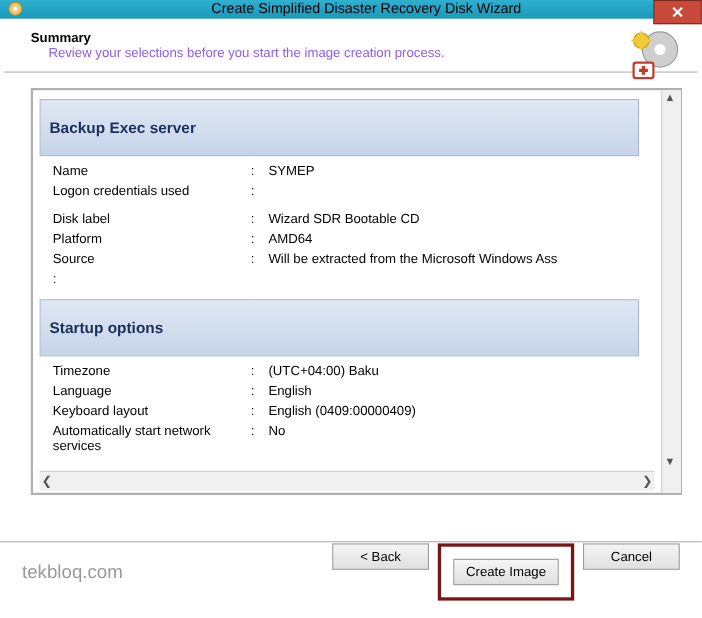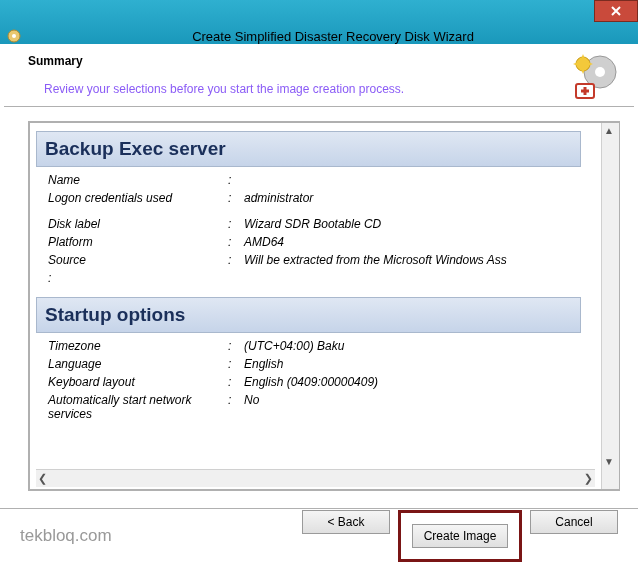--- a/index.html
+++ b/index.html
@@ -1,42 +1,42 @@
 <!DOCTYPE html>
 <html><head>
 <meta charset="utf-8">
 <style>
 * { box-sizing: border-box; margin: 0; padding: 0; }
 body { font-family: "Segoe UI", Tahoma, sans-serif; font-size: 12px; background: #fff; width: 638px; height: 562px; overflow: hidden; position: relative; }
-.titlebar { height: 44px; background: linear-gradient(to bottom, #2fb0d0, #1a98bb); display: flex; align-items: flex-end; position: relative; }
+.titlebar { height: 17px; background: linear-gradient(to bottom, #2fb0d0, #1a98bb); display: flex; align-items: flex-start; position: relative; }
 .titlebar .icon-wrap { width: 28px; display: flex; align-items: center; justify-content: center; }
 .titlebar .title { flex: 1; text-align: center; color: #000; font-size: 13px; }
 .close-btn { position: absolute; right: 0; top: 0; width: 44px; height: 22px; background: #c94a3b; border: 1px solid #7a2b20; display: flex; align-items: center; justify-content: center; color: #fff; font-size: 14px; font-weight: bold; }
 .header { padding: 10px 20px 10px 28px; display: flex; align-items: flex-start; position: relative; }
 .header-text { flex: 1; }
-.header-title { font-weight: bold; color: #000; margin-bottom: 14px; }
+.header-title { font-weight: bold; color: #000; margin-bottom: 0; }
 .header-sub { color: #8b5cf6; padding-left: 16px; }
 .header-icons { position: absolute; right: 18px; top: 8px; width: 52px; height: 52px; }
 .svg-icon { display: block; }
 .sep { height: 1px; background: #b0b0b0; margin: 0 4px; }
 .panel { margin: 14px 18px 0 28px; border: 2px solid #b0b0b0; border-right-width: 1px; height: 370px; position: relative; background: #fff; display: flex; }
 .panel-content { flex: 1; overflow: hidden; padding: 6px 0 0 0; position: relative; }
 .vscroll { width: 18px; background: #f0f0f0; border-left: 1px solid #d0d0d0; position: relative; }
 .vscroll .arrow { position: absolute; left: 2px; font-size: 10px; color: #555; }
 .vscroll .arrow.up { top: 2px; }
 .vscroll .arrow.down { bottom: 22px; }
-.section-header { background: linear-gradient(to bottom, #dfe7f3, #c6d4e9); border: 1px solid #a9b8cd; margin: 2px 20px 4px 6px; padding: 6px 8px; font-weight: bold; color: #1a2f5a; font-size: 19px; }
-.row { display: flex; padding: 2px 6px 2px 18px; color: #000; font-style: italic; }
+.section-header { background: linear-gradient(to bottom, #dfe7f3, #c6d4e9); border: 1px solid #a9b8cd; margin: 2px 20px 4px 6px; padding: 17px 8px; font-weight: bold; color: #1a2f5a; font-size: 14px; }
+.row { display: flex; padding: 2px 6px 2px 18px; color: #000; }
 .row .label { width: 180px; }
 .row .colon { width: 16px; }
 .row .value { flex: 1; white-space: nowrap; }
 .row .value.bold { font-weight: bold; }
 .gap { height: 8px; }
 .hscroll { height: 18px; background: #f0f0f0; border-top: 1px solid #d0d0d0; position: absolute; left: 6px; right: 6px; bottom: 2px; display: flex; align-items: center; justify-content: space-between; padding: 0 2px; font-size: 11px; color: #555; }
-.footer { position: absolute; left: 0; right: 0; bottom: 0; height: 54px; border-top: 1px solid #b0b0b0; display: flex; align-items: center; padding: 0 20px; }
+.footer { position: absolute; left: 0; right: 0; bottom: 16px; height: 54px; border-top: 1px solid #b0b0b0; display: flex; align-items: center; padding: 0 20px; }
 .watermark { color: #999; font-size: 17px; }
 .buttons { margin-left: auto; display: flex; gap: 8px; }
 button.wiz { width: 88px; height: 24px; background: linear-gradient(to bottom, #f5f5f5, #e0e0e0); border: 1px solid #9a9a9a; font-family: inherit; font-size: 12px; color: #000; }
 .highlight-wrap { border: 3px solid #7a1515; padding: 11px; }
 .highlight-wrap button.wiz { width: 96px; }
 </style>
 </head>
 <body>
 
 <div class="titlebar">
@@ -76,25 +76,25 @@
   </div>
 </div>
 <div class="sep"></div>
 
 <div class="panel">
   <div class="panel-content">
     <div class="section-header">Backup Exec server</div>
     <div class="row">
       <div class="label">Name</div>
       <div class="colon">:</div>
+      <div class="value">SYMEP</div>
     </div>
     <div class="row">
       <div class="label">Logon credentials used</div>
       <div class="colon">:</div>
-      <div class="value">administrator</div>
     </div>
     <div class="gap"></div>
 
     <div class="row">
       <div class="label">Disk label</div>
       <div class="colon">:</div>
       <div class="value">Wizard SDR Bootable CD</div>
     </div>
     <div class="row">
       <div class="label">Platform</div>

